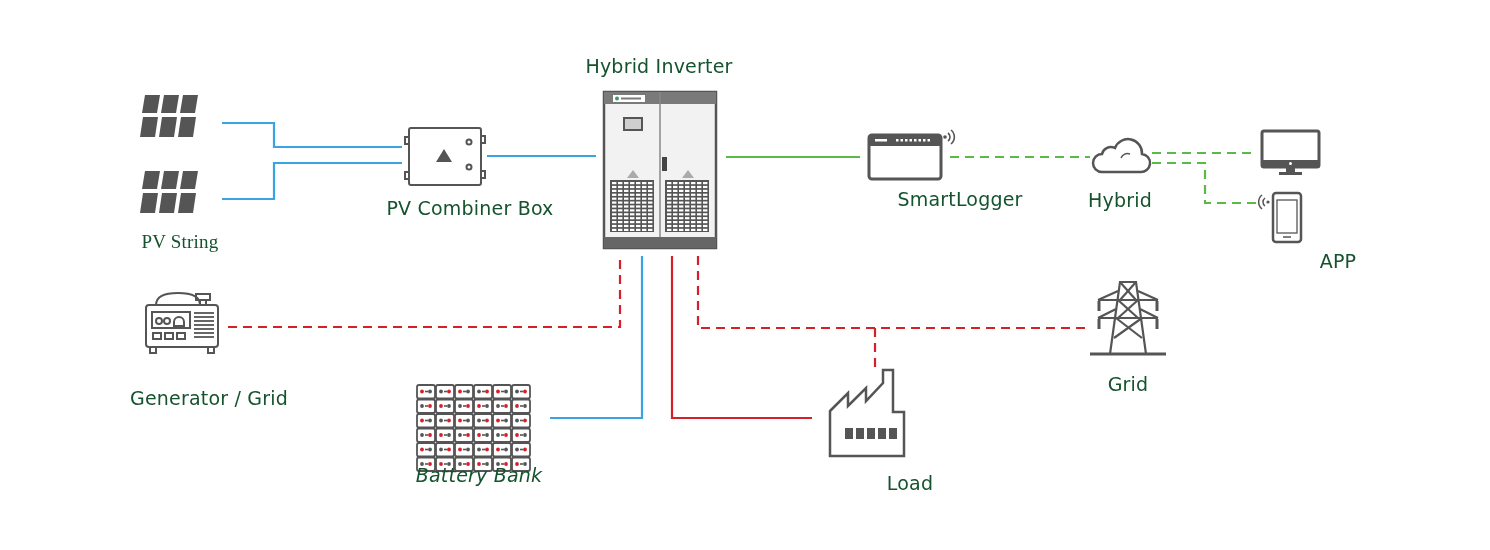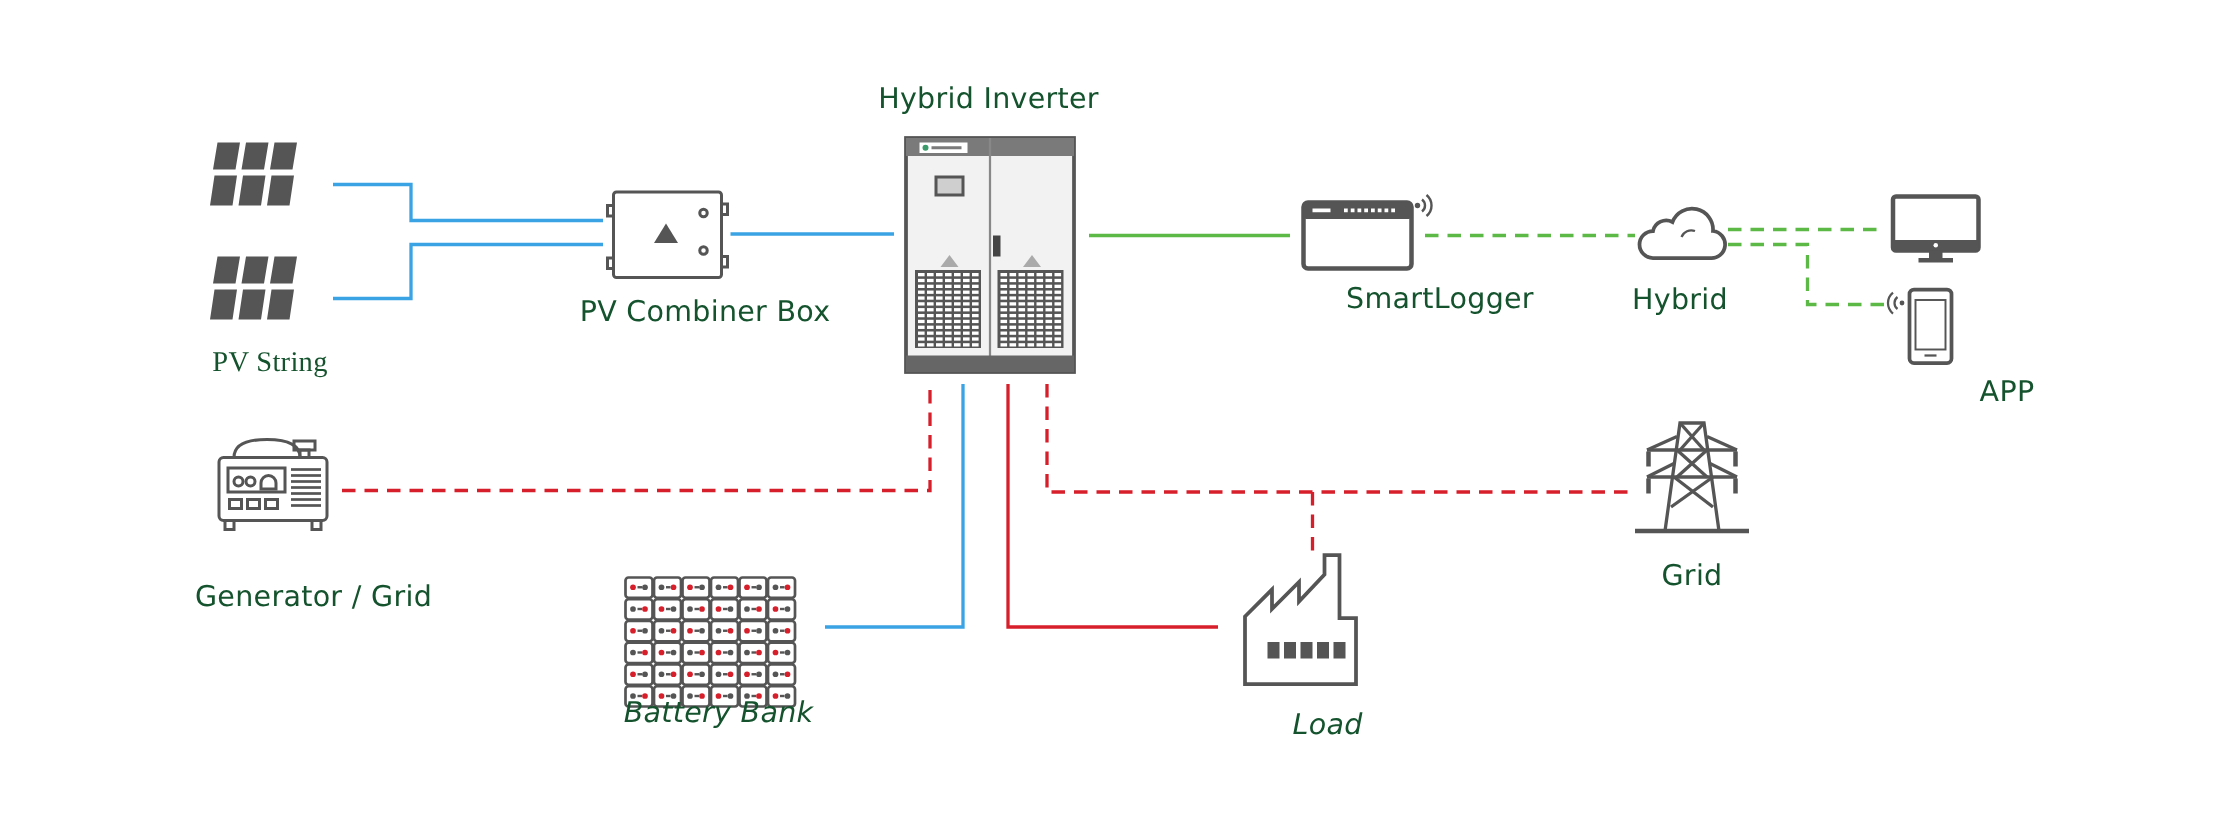--- a/index.html
+++ b/index.html
@@ -519,14 +519,14 @@
 </svg>
 
 <div class="lbl" style="left:180px; top:231px;font-family:Liberation Serif, serif;">PV String</div>
 <div class="lbl" style="left:446px; top:197px;margin-left:24px;">PV Combiner Box</div>
 <div class="lbl" style="left:659px; top:55px;">Hybrid Inverter</div>
 <div class="lbl" style="left:924px; top:188px;margin-left:36px;">SmartLogger</div>
 <div class="lbl" style="left:1120px; top:189px;">Hybrid</div>
 <div class="lbl" style="left:1338px; top:207px;margin-top:43px;">APP</div>
 <div class="lbl" style="left:209px; top:375px;margin-top:12px;">Generator / Grid</div>
 <div class="lbl" style="left:479px; top:464px;font-style:italic;">Battery Bank</div>
-<div class="lbl" style="left:885px; top:472px;font-style:italic;">Load</div>
+<div class="lbl" style="left:910px; top:472px;">Load</div>
 <div class="lbl" style="left:1128px; top:373px;text-align:right;">Grid</div>
 
 </body></html>

